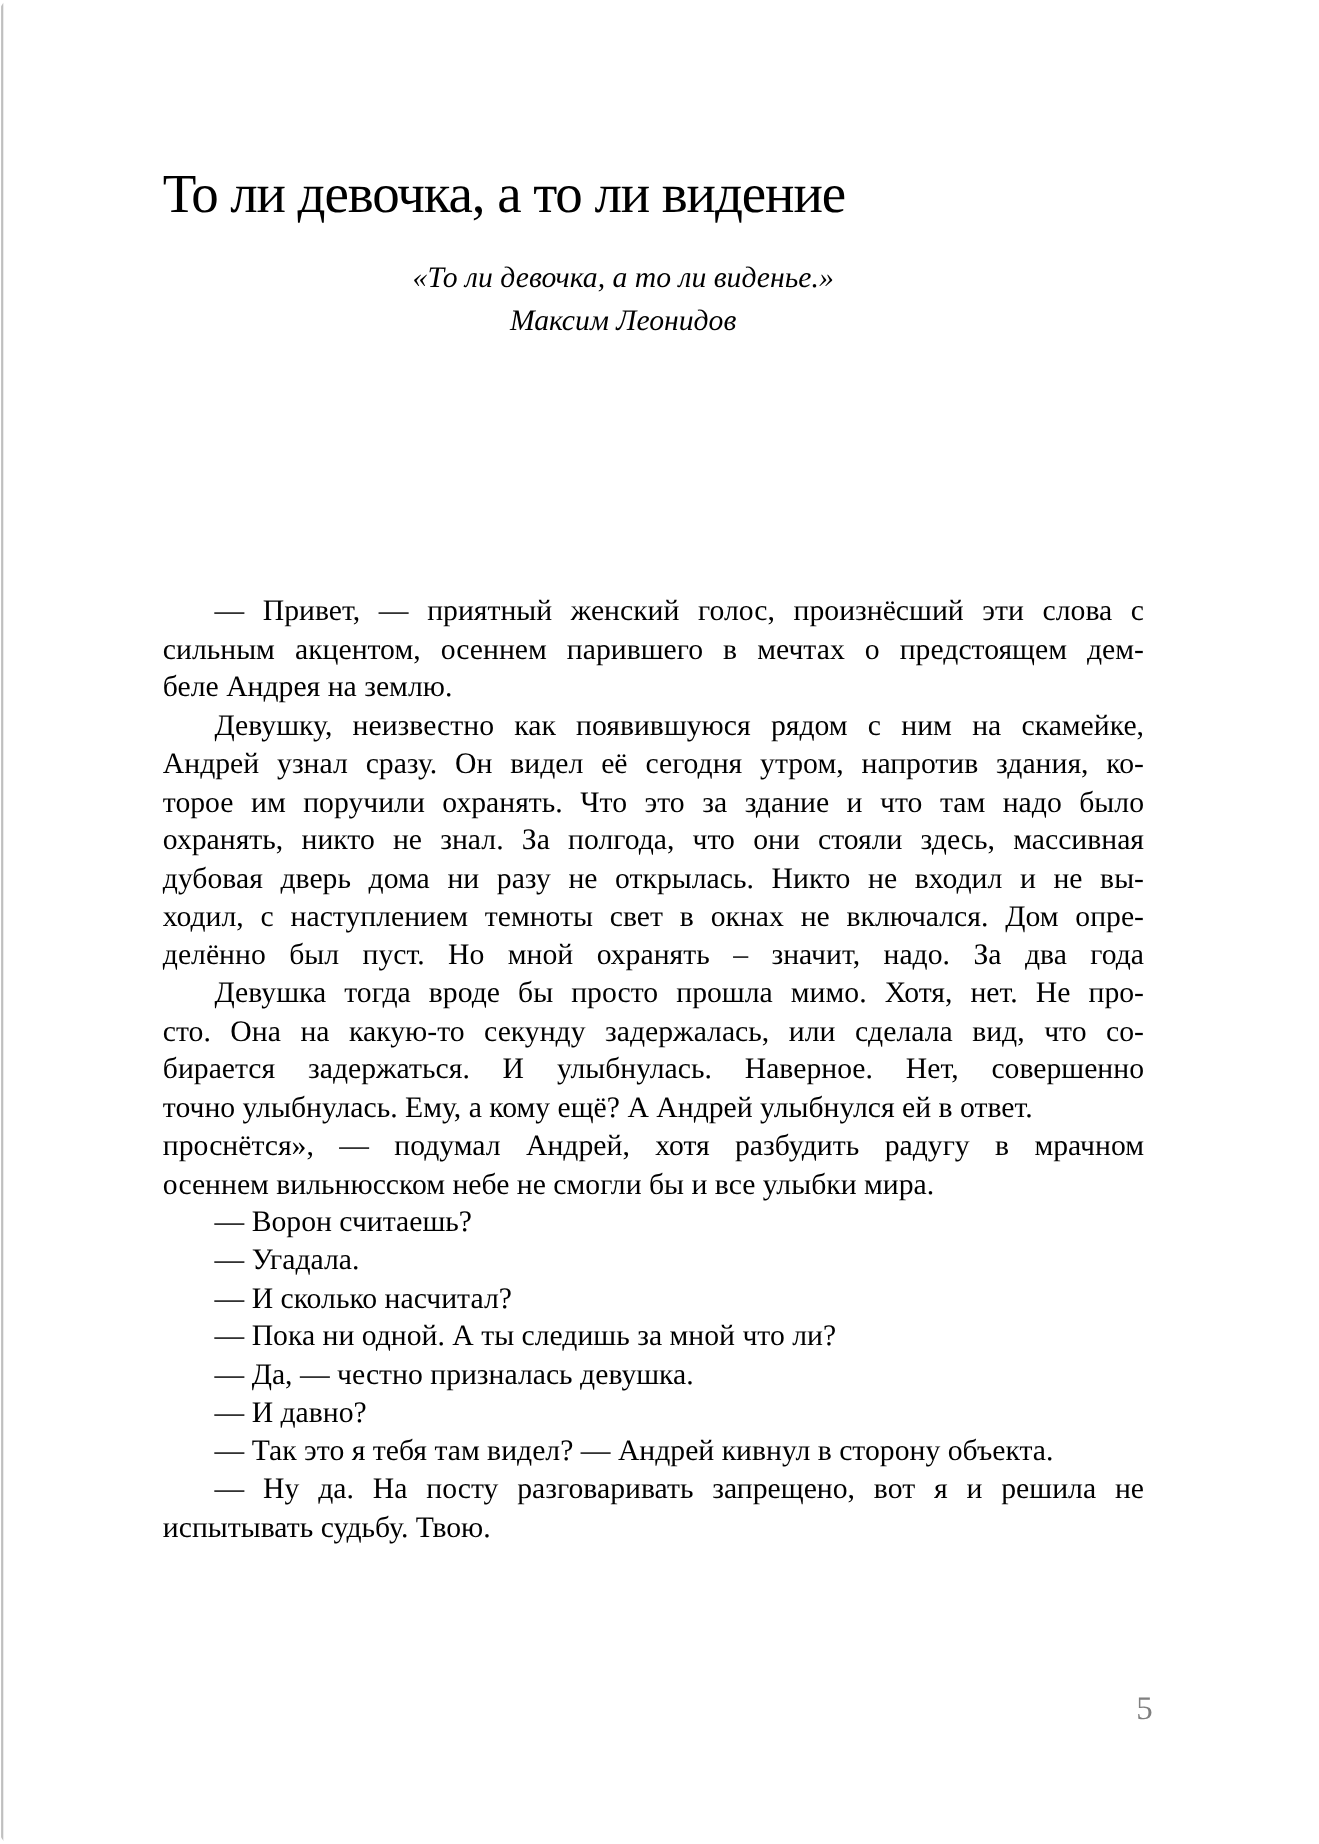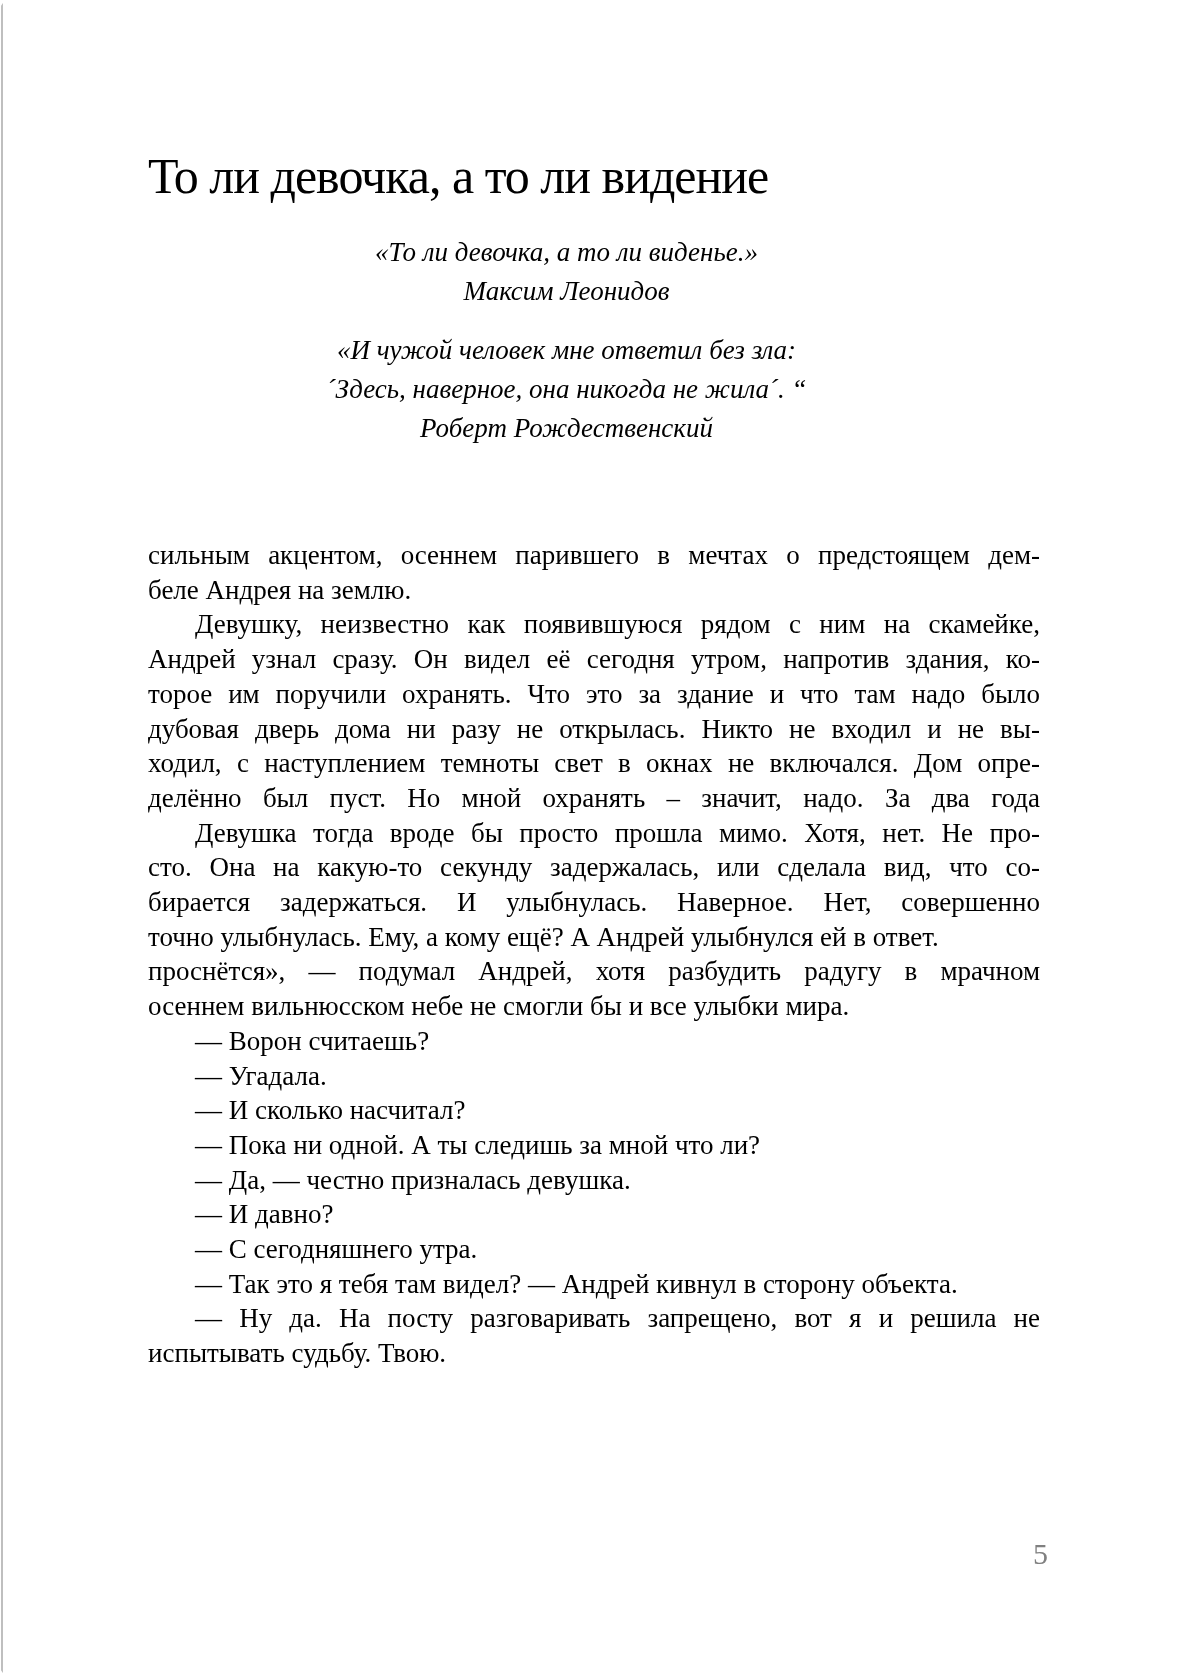--- a/index.html
+++ b/index.html
@@ -62,48 +62,44 @@
 <div class="page">
   <div class="edge-line"></div>
 
   <h1 class="title" style="margin:0; font-weight:normal;">То ли девочка, а то ли видение</h1>
 
   <div class="epigraphs">
       <div class="epigraph">
         <div class="ep-line">«То ли девочка, а то ли виденье.»</div>
         <div class="ep-author">Максим Леонидов</div>
       </div>
-      <div class="epigraph">
-        <div class="ep-line">«И чужой человек мне ответил без зла:</div>
-        <div class="ep-line">´Здесь, наверное, она никогда не жила´. “</div>
-        <div class="ep-author">Роберт Рождественский</div>
-      </div>
     </div>
 
   <div class="body-text">
+      <div class="line first j">— Привет, — приятный женский голос, произнёсший эти слова с</div>
       <div class="line j">сильным акцентом, осеннем парившего в мечтах о предстоящем дем-</div>
       <div class="line">беле Андрея на землю.</div>
       <div class="line first j">Девушку, неизвестно как появившуюся рядом с ним на скамейке,</div>
       <div class="line j">Андрей узнал сразу. Он видел её сегодня утром, напротив здания, ко-</div>
       <div class="line j">торое им поручили охранять. Что это за здание и что там надо было</div>
+      <div class="line j">охранять, никто не знал. За полгода, что они стояли здесь, массивная</div>
       <div class="line j">дубовая дверь дома ни разу не открылась. Никто не входил и не вы-</div>
       <div class="line j">ходил, с наступлением темноты свет в окнах не включался. Дом опре-</div>
       <div class="line j">делённо был пуст. Но мной охранять – значит, надо. За два года</div>
       <div class="line first j">Девушка тогда вроде бы просто прошла мимо. Хотя, нет. Не про-</div>
       <div class="line j">сто. Она на какую-то секунду задержалась, или сделала вид, что со-</div>
       <div class="line j">бирается задержаться. И улыбнулась. Наверное. Нет, совершенно</div>
       <div class="line">точно улыбнулась. Ему, а кому ещё? А Андрей улыбнулся ей в ответ.</div>
       <div class="line j">проснётся», — подумал Андрей, хотя разбудить радугу в мрачном</div>
       <div class="line">осеннем вильнюсском небе не смогли бы и все улыбки мира.</div>
       <div class="line first">— Ворон считаешь?</div>
       <div class="line first">— Угадала.</div>
       <div class="line first">— И сколько насчитал?</div>
       <div class="line first">— Пока ни одной. А ты следишь за мной что ли?</div>
       <div class="line first">— Да, — честно призналась девушка.</div>
       <div class="line first">— И давно?</div>
-      <div class="line first">— С сегодняшнего утра.</div>
       <div class="line first">— Так это я тебя там видел? — Андрей кивнул в сторону объекта.</div>
       <div class="line first j">— Ну да. На посту разговаривать запрещено, вот я и решила не</div>
       <div class="line">испытывать судьбу. Твою.</div>
     </div>
 
   <div class="pagenum">5</div>
 </div>
 
 </body></html>

